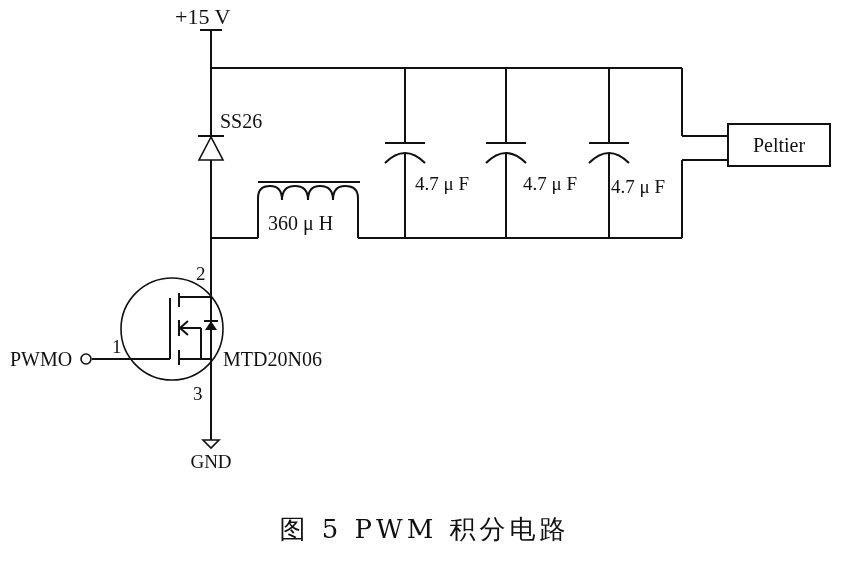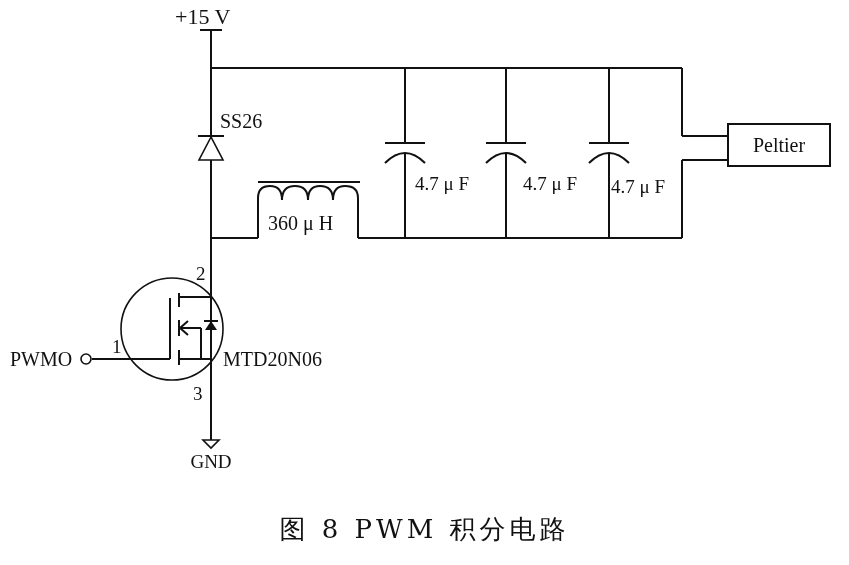--- a/index.html
+++ b/index.html
@@ -105,13 +105,13 @@
     <circle class="thin" cx="86" cy="359" r="5" fill="#fff"></circle>
     <text class="lbl" x="10" y="366" font-size="20">PWMO</text>
   </g>
 
   <g>
     <polygon class="thin" points="203,440 219,440 211,448" fill="#fff"></polygon>
     <text class="lbl" x="211" y="468" font-size="19" text-anchor="middle">GND</text>
   </g>
 </svg>
 
-<div class="caption">图 8   PWM 积分电路</div>
+<div class="caption">图 5   PWM 积分电路</div>
 
 </body></html>

